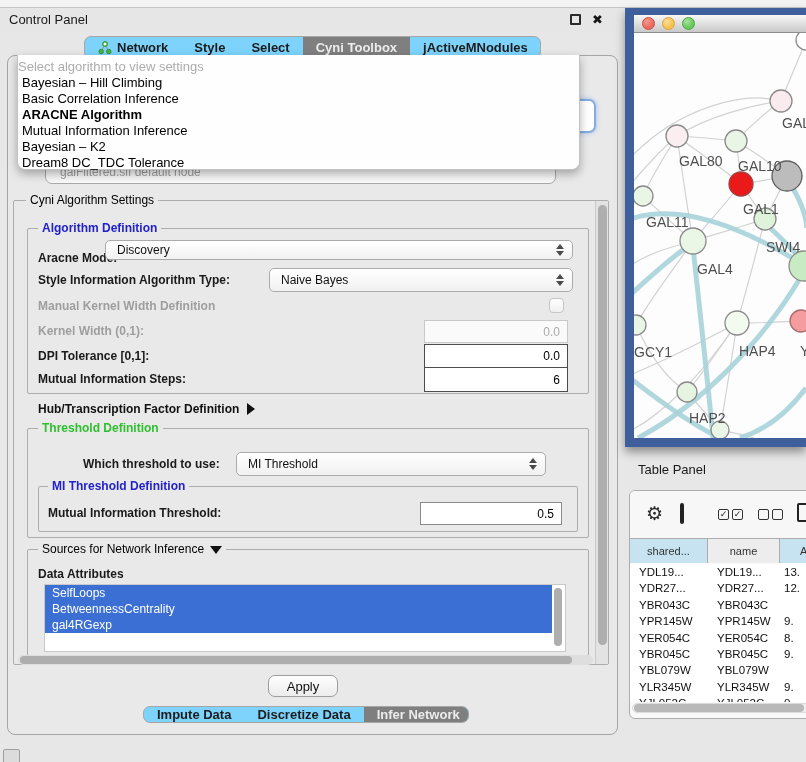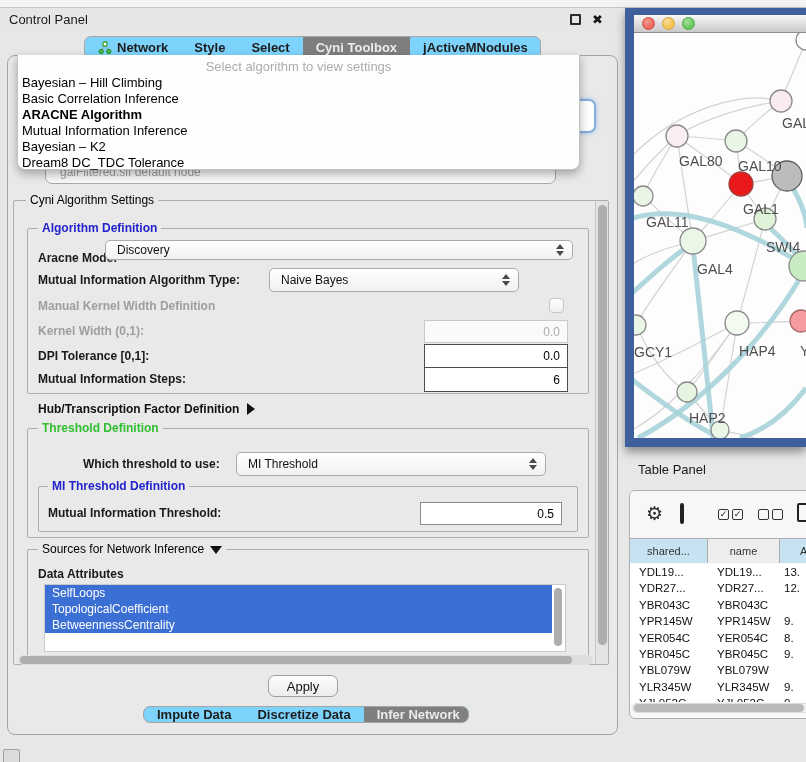--- a/index.html
+++ b/index.html
@@ -18,21 +18,21 @@
   .tabbar { background:#7dd3fc; border:1px solid #A6A6A6; border-radius:7px; display:flex; align-items:stretch; overflow:hidden; }
   .tab { font-size:13px; font-weight:bold; color:#1C1C1C; display:flex; align-items:center; padding:0 13px; white-space:nowrap; }
   .tab.sel { background:#7F7F7F; color:#ECECEC; }
   .tabsep { width:1px; background:#C9C9C9; margin:4px 0; }
 
   
   .outerpanel { background:#E9E9E9; border:1px solid #A5A5A5; border-radius:8px; }
 
   
   .popup { background:#FEFEFE; border:1px solid #C2C2C2; border-top:none; border-radius:0 0 8px 8px; box-shadow:0 4px 10px rgba(0,0,0,.3); z-index:50; padding-top:3px; }
-  .popup-ph { text-align:center; color:#ACACAC; font-size:13px; height:17px; line-height:17px; }
+  .popup-ph { text-align:left; color:#ACACAC; font-size:13px; height:17px; line-height:17px; }
   .popup-item { font-size:13px; color:#000; height:16px; line-height:16px; padding-left:4px; }
   .popup-item.bold { font-weight:bold; }
 
   .focusring { background:#FFF; border:2px solid #86ABDF; border-radius:7px; box-shadow:0 0 5px #9CC0EC; z-index:10; }
   .hiddencombo { background:#F8F8F8; border:1px solid #A9A9A9; border-radius:7px; z-index:9; color:#9E9E9E; font-size:12px; line-height:22px; padding-left:14px; overflow:hidden; white-space:nowrap; }
 
   
   .group { border:1px solid #ADADAD; border-radius:2px; }
   .legend { position:absolute; background:#E9E9E9; padding:0 4px; font-size:12px; line-height:13px; white-space:nowrap; }
   .legend.blue { color:#2222CC; font-weight:bold; }
@@ -157,22 +157,22 @@
 
   <div class="abs flabel" style="left:38px;top:246px;line-height:24px;">Aracne Mode:</div>
   <div class="abs combo" style="left:105px;top:240px;width:468px;height:20px;">
     <span>Discovery</span>
     <span class="arrows">
         <i class="tri-up"></i>
         <i class="tri-dn"></i>
       </span>
   </div>
 
-  <div class="abs flabel" style="left:38px;top:268px;line-height:24px;">Mutual Information Algorithm Type:</div>
-  <div class="abs combo" style="left:269px;top:268px;width:250px;height:24px;">
+  <div class="abs flabel" style="left:38px;top:268px;line-height:24px;">Style Information Algorithm Type:</div>
+  <div class="abs combo" style="left:269px;top:268px;width:304px;height:24px;">
     <span>Naive Bayes</span>
     <span class="arrows">
         <i class="tri-up"></i>
         <i class="tri-dn"></i>
       </span>
   </div>
 
   <div class="abs flabel dis" style="left:38px;top:298px;line-height:16px;">Manual Kernel Width Definition</div>
   <div class="abs checkbox" style="left:549px;top:298px;width:15px;height:15px;"></div>
 
@@ -208,22 +208,22 @@
   <input class="abs num in-norm" style="left: 420px; top: 502px; width: 142px; height: 23px;" value="0.5">
 
   <div class="abs group" style="left:27px;top:549px;width:562px;height:114px;"></div>
   <div class="legend" style="left:38px;top:543px;">
     <span>Sources for Network Inference</span><i class="tri-down-b" style="transform:translateY(1px);"></i>
   </div>
   <div class="abs flabel" style="left:38px;top:566px;line-height:16px;">Data Attributes</div>
   <div class="abs attrlist" style="left:44px;top:584px;width:522px;height:68px;">
     <div>
         <div class="attr-item" style="background: rgb(59, 111, 212); width: 507px;">SelfLoops</div>
-        <div class="attr-item" style="background: rgb(59, 111, 212); width: 507px;">TopologicalCoefficient</div>
         <div class="attr-item" style="background: rgb(59, 111, 212); width: 507px;">BetweennessCentrality</div>
+        <div class="attr-item" style="background: rgb(59, 111, 212); width: 507px;">gal4RGexp</div>
       </div>
     <div class="sb-thumb" style="right:3px;top:3px;width:8px;height:58px;"></div>
   </div>
 
   <div class="abs sb-h-track" style="left:18px;top:655px;width:575px;height:10px;">
     <div class="sb-thumb" style="left:2px;top:1px;height:8px;width:552px;"></div>
   </div>
 
   <div class="abs pushbtn" style="left:268px;top:675px;width:70px;height:22px;line-height:21px;">Apply</div>
 

